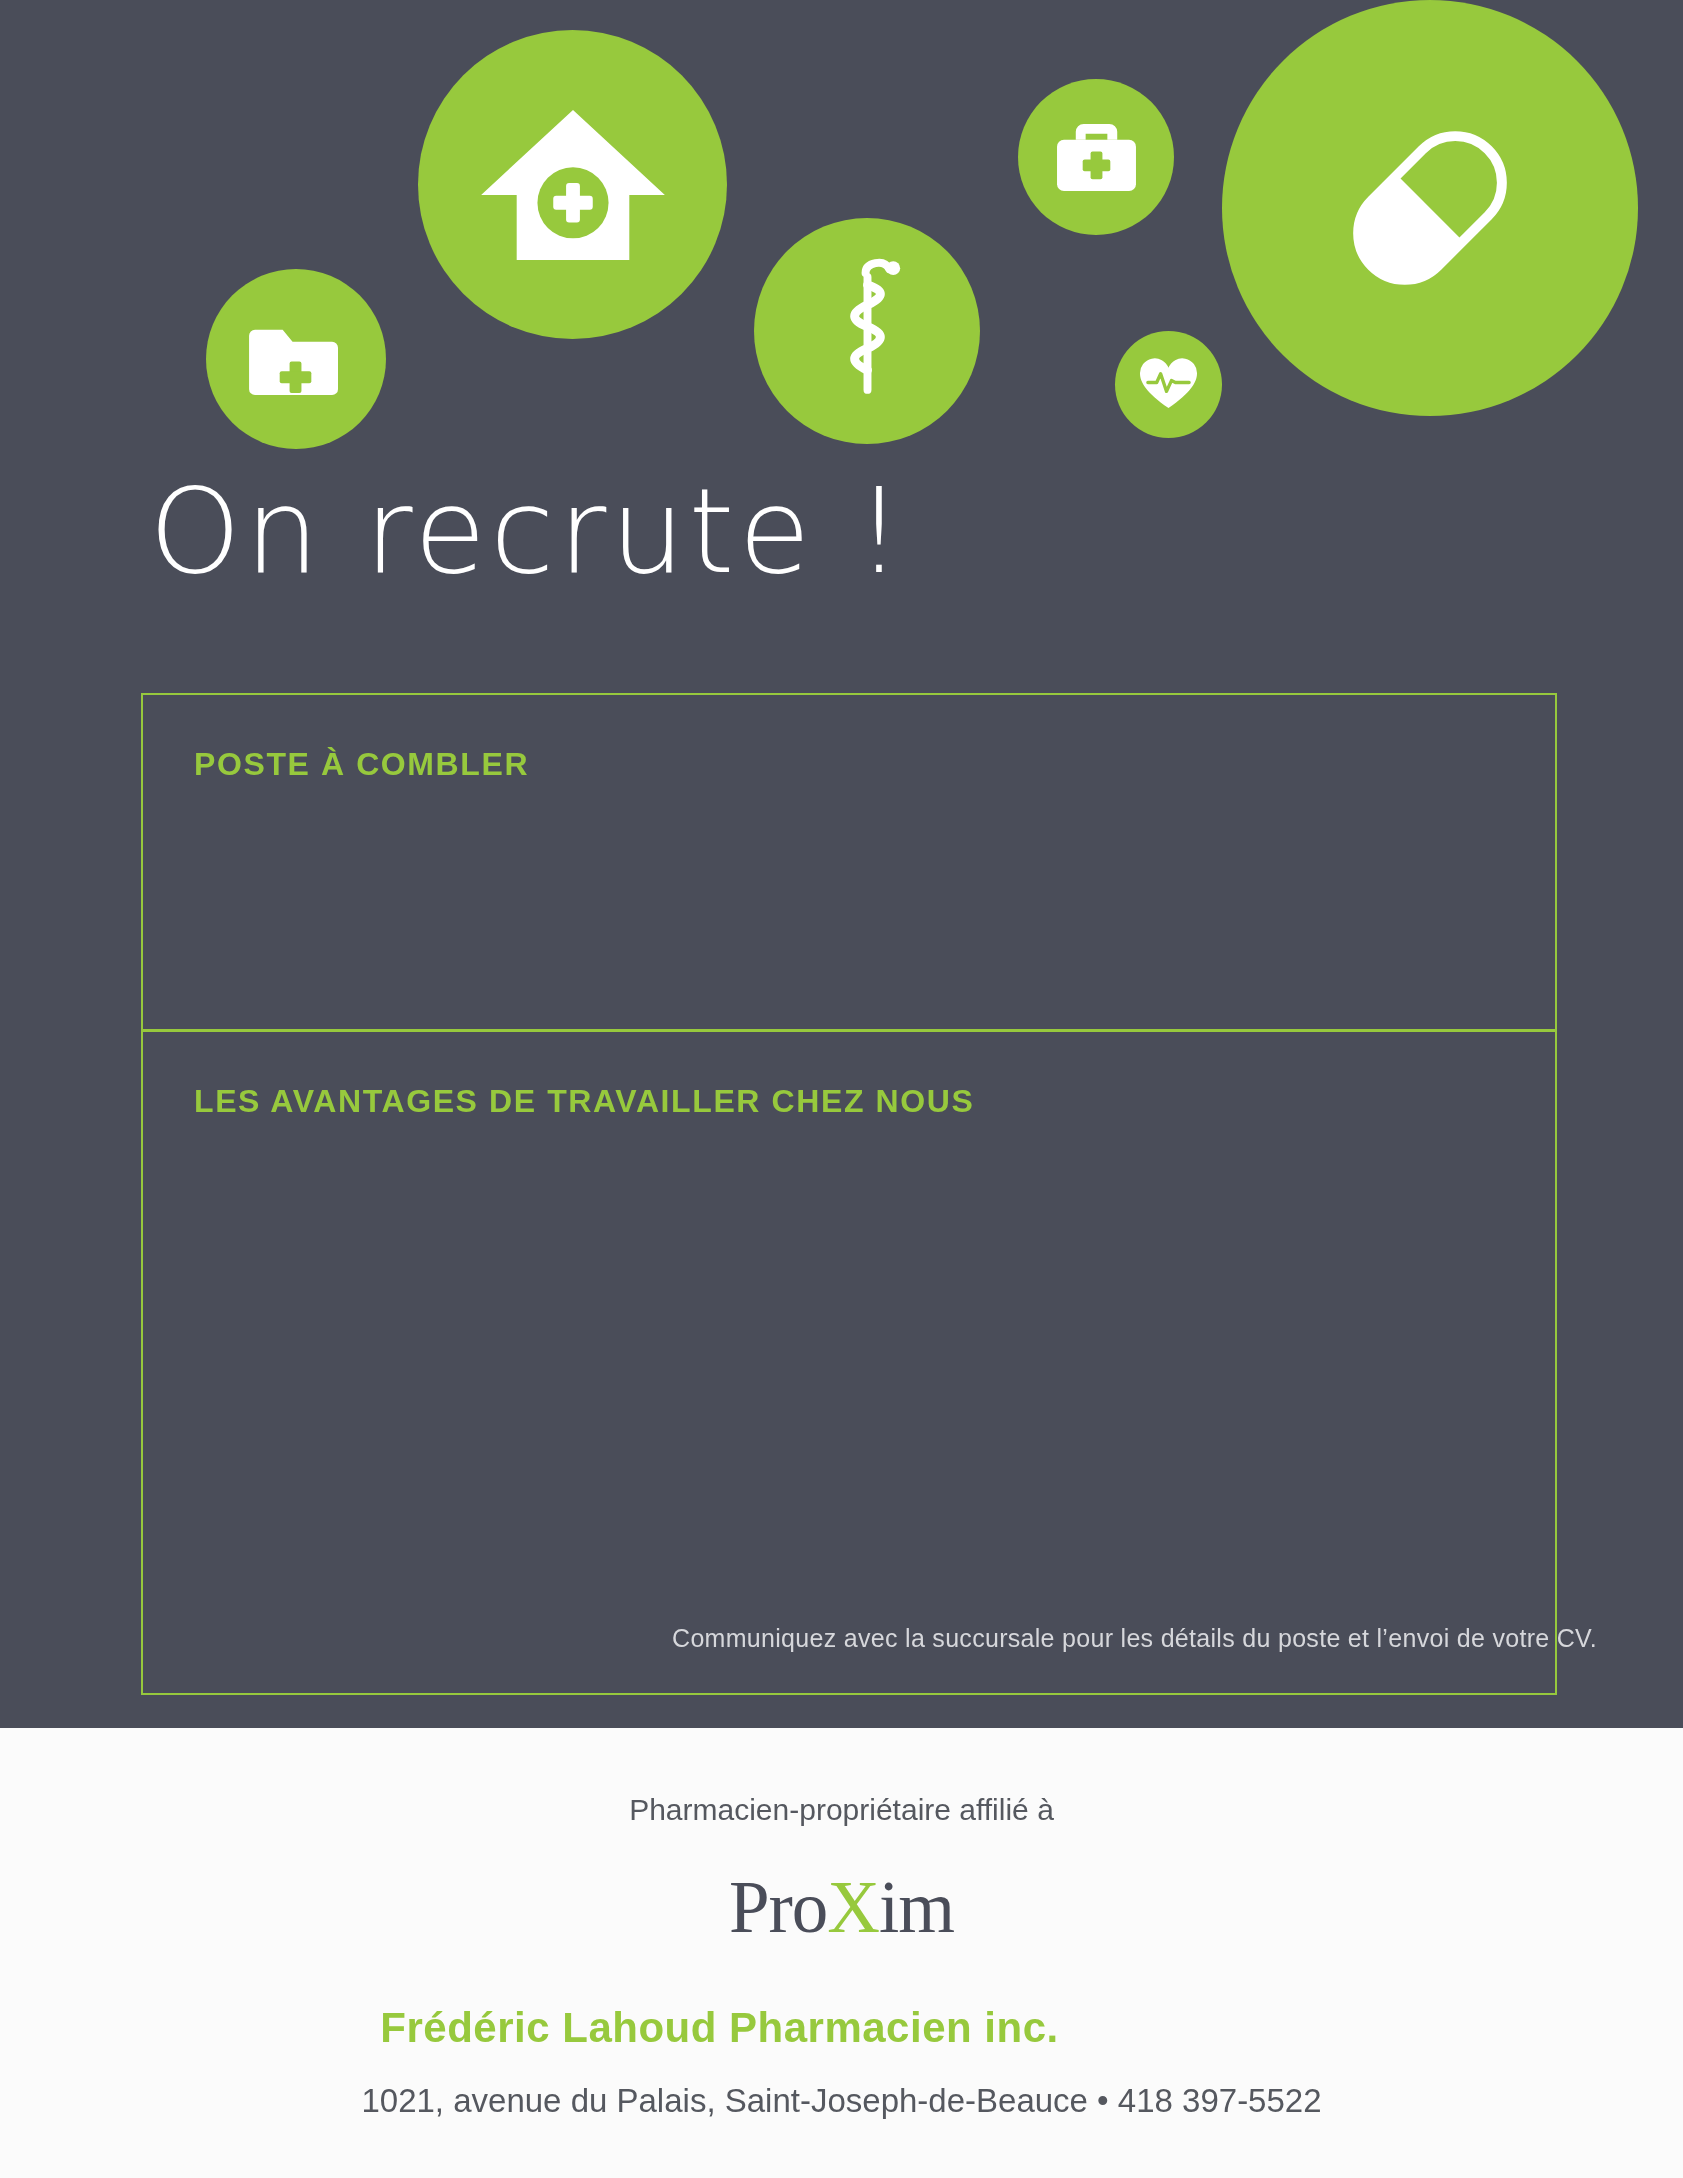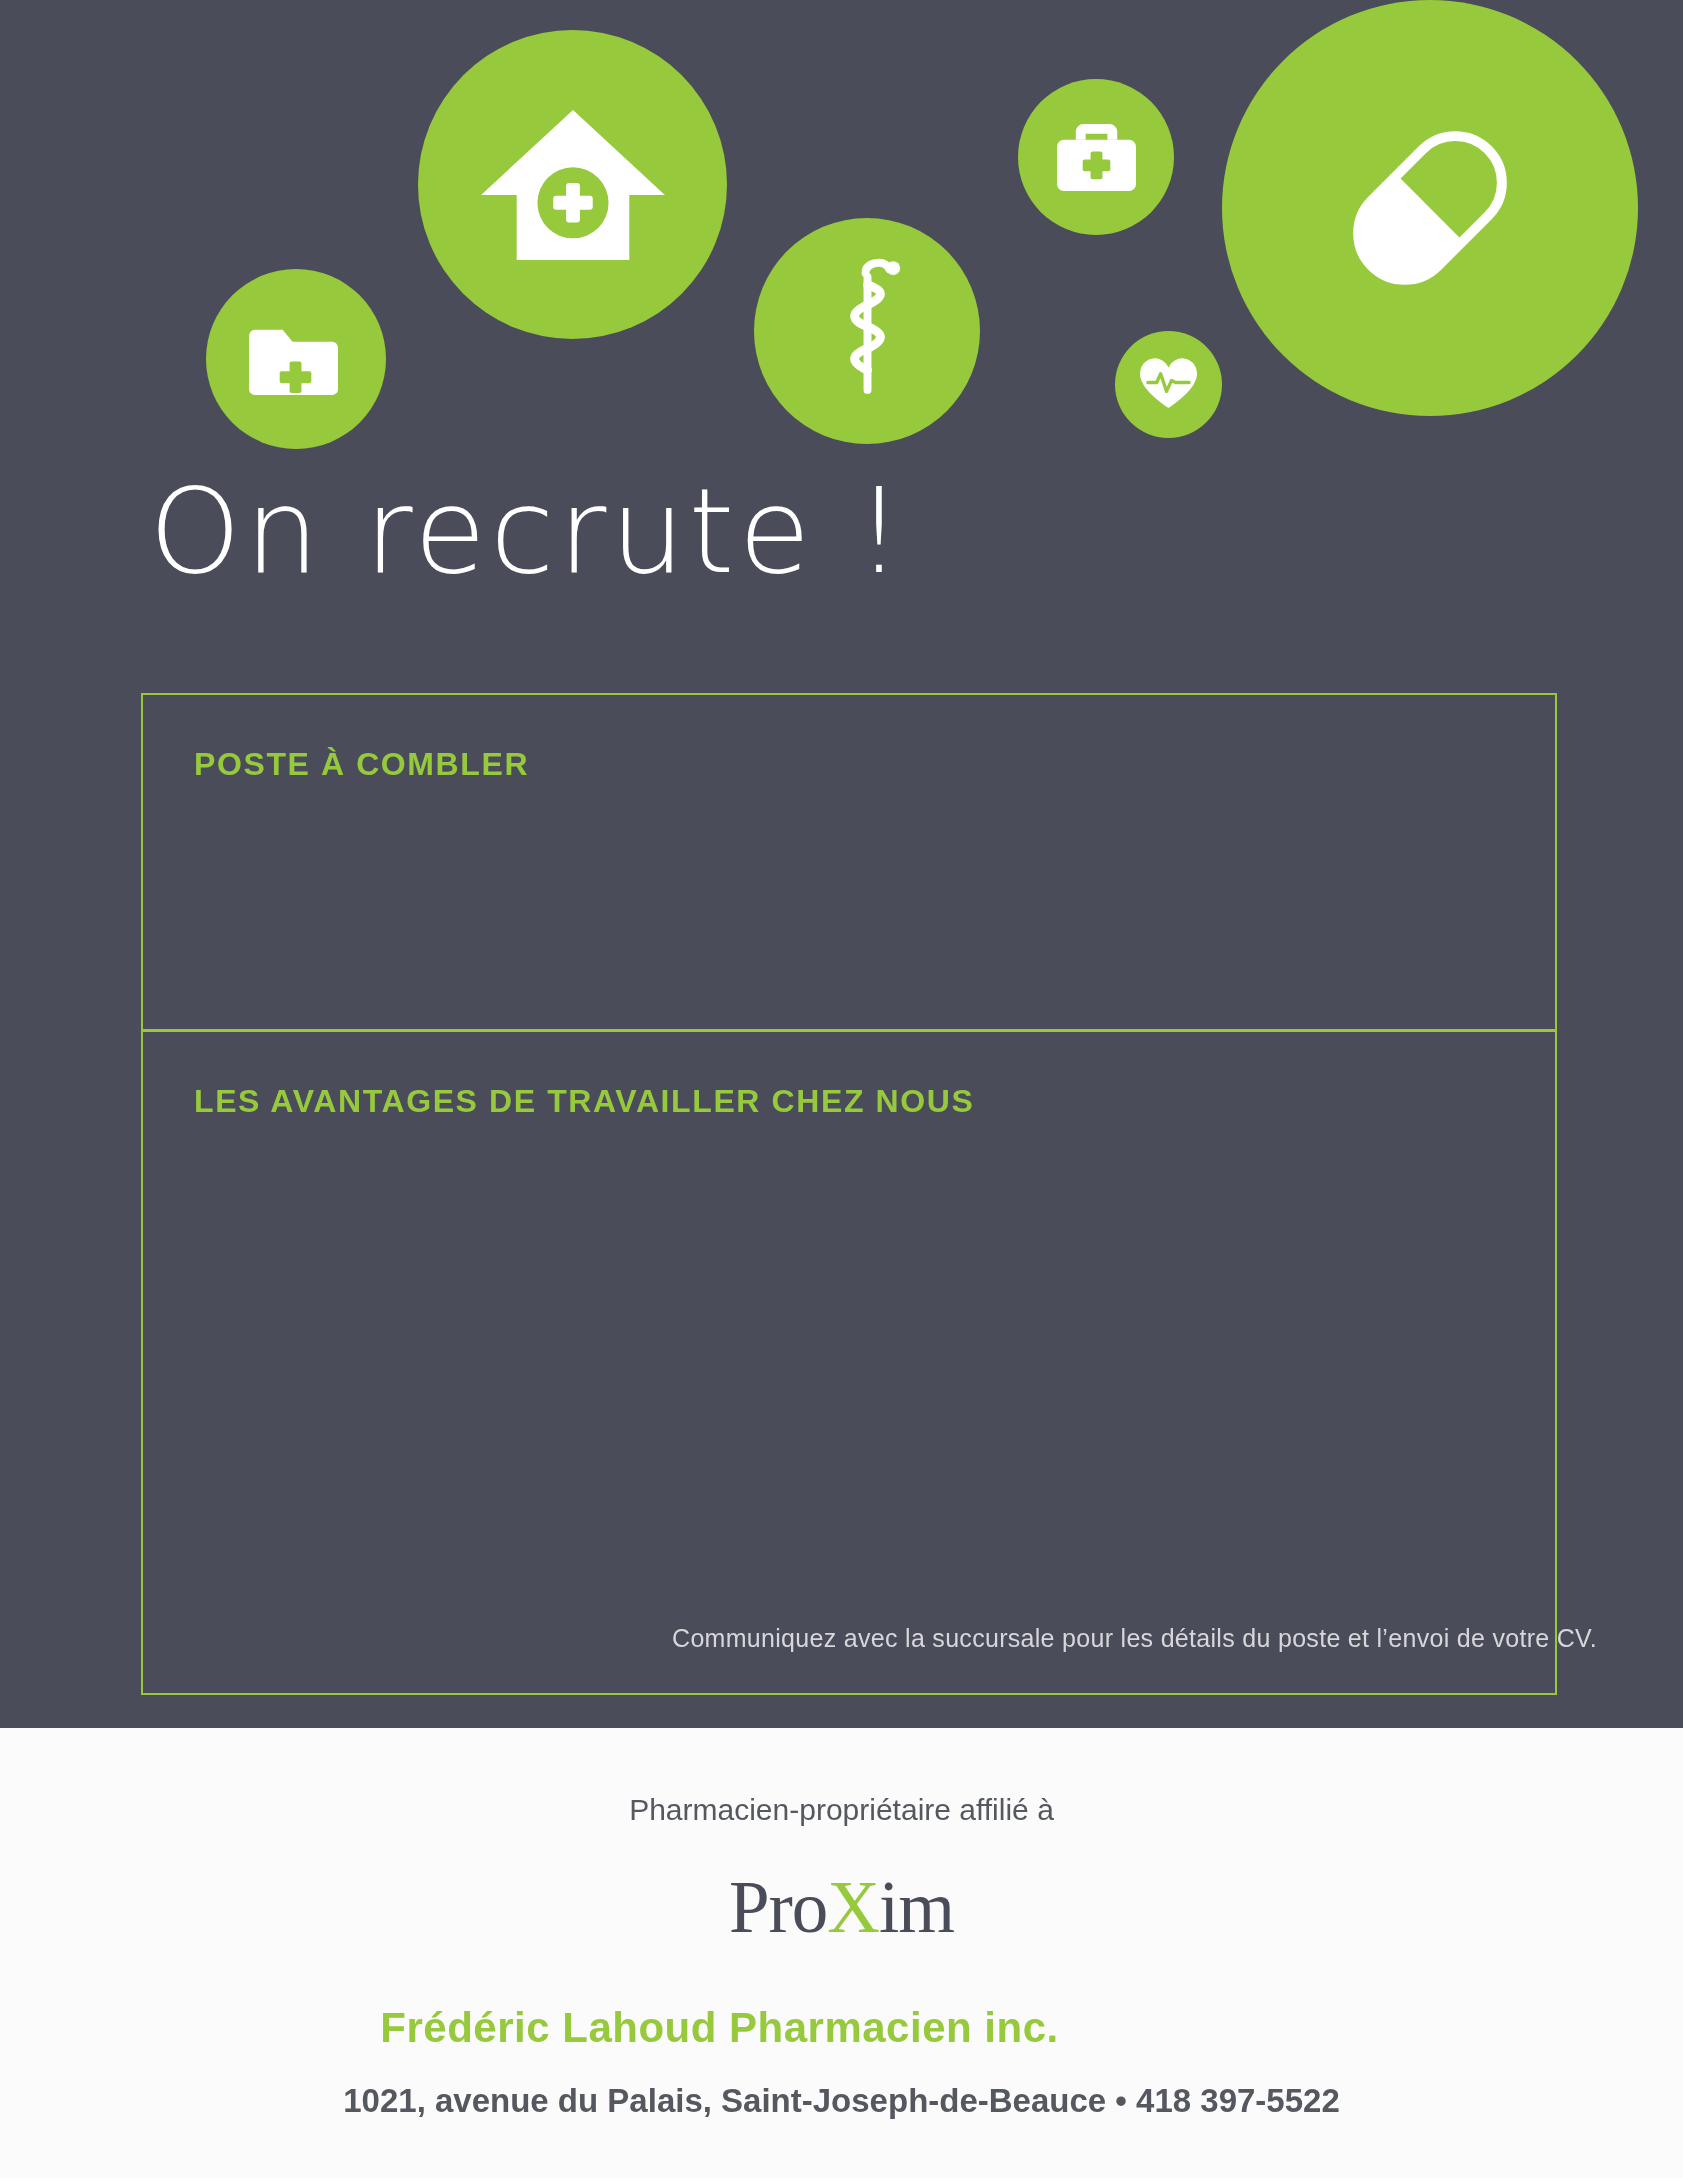--- a/index.html
+++ b/index.html
@@ -148,21 +148,21 @@
     color: #97c93d;
     font-size: 42px;
     font-weight: 700;
     letter-spacing: 0.5px;
   }
   .address {
     position: absolute;
     left: 0; top: 354px; width: 1683px;
     color: #55585f;
     font-size: 33px;
-    font-weight: 700;
+    font-weight: 400;
   }
 </style>
 </head>
 <body>
 
 <div class="poster">
 
   <div class="dark-panel">
 
     <div class="circle c-folder">

